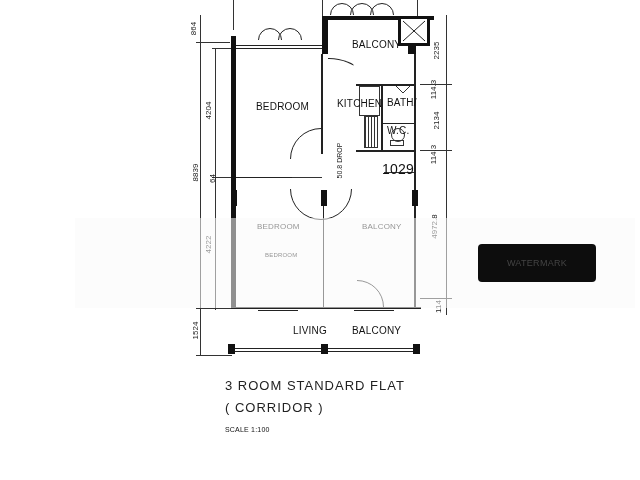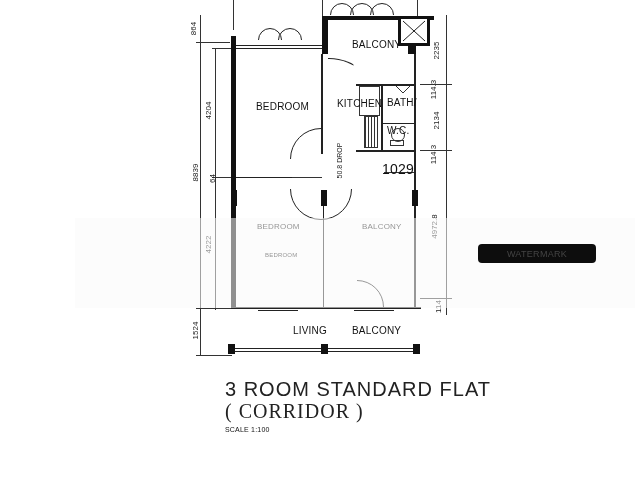--- a/index.html
+++ b/index.html
@@ -4,23 +4,23 @@
   <style>
     html, body { margin:0; padding:0; }
     body { width:640px; height:480px; background:#fff; position:relative; overflow:hidden;
       font-family:"Liberation Sans", sans-serif; color:#111; }
     .abs { position:absolute; }
     .wall { position:absolute; background:#111; }
     .thin { position:absolute; background:#222; }
     .dim { position:absolute; background:#333; }
     .lbl { position:absolute; font-size:10px; letter-spacing:0.2px; color:#111; white-space:nowrap; }
     .vtxt { position:absolute; font-size:8px; transform:rotate(-90deg); transform-origin:center; white-space:nowrap; color:#222; }
-    .title { position:absolute; font-size:20px; letter-spacing:1px; color:#222; font-weight:300; white-space:nowrap; }
+    .title { position:absolute; font-size:13px; letter-spacing:1px; color:#222; font-weight:300; white-space:nowrap; }
     .watermark-band { position:absolute; left:75px; top:218px; width:560px; height:90px; background:rgba(250,250,250,0.55); }
-    .wm-badge { position:absolute; left:478px; top:244px; width:118px; height:19px; background:#0d0d0d; border-radius:4px;
+    .wm-badge { position:absolute; left:478px; top:244px; width:118px; height:38px; background:#0d0d0d; border-radius:4px;
       color:#444; font-size:9px; display:flex; align-items:center; justify-content:center; letter-spacing:0.3px; }
     .door-arc { position:absolute; border:1px solid #222; }
     .column { position:absolute; background:#111; }
   </style>
 </head>
 <body>
 
 <div class="dim" style="left:200px;top:15px;width:1px;height:340px;"></div>
 <div class="dim" style="left:215px;top:48px;width:1px;height:262px;"></div>
 <div class="dim" style="left:196px;top:42px;width:34px;height:1px;"></div>
@@ -124,17 +124,17 @@
 
 <span class="lbl" style="left:293px;top:325px;">LIVING</span>
 <span class="lbl" style="left:352px;top:325px;">BALCONY</span>
 <div class="thin" style="left:231px;top:348px;width:188px;height:1px;"></div>
 <div class="thin" style="left:231px;top:351px;width:188px;height:1px;"></div>
 <div class="column" style="left:228px;top:344px;width:7px;height:10px;"></div>
 <div class="column" style="left:321px;top:344px;width:7px;height:10px;"></div>
 <div class="column" style="left:413px;top:344px;width:7px;height:10px;"></div>
 
 <div class="title" style="left:225px;top:378px;">3 ROOM STANDARD FLAT</div>
-<div class="title" style="left:225px;top:400px;font-family:Liberation Serif, serif;">( CORRIDOR )</div>
+<div class="title" style="left:225px;top:400px;">( CORRIDOR )</div>
 <div class="lbl" style="left:225px;top:426px;font-size:7px;">SCALE  1:100</div>
 
 <div class="watermark-band"></div>
 <div class="wm-badge">WATERMARK</div>
 
 </body></html>

